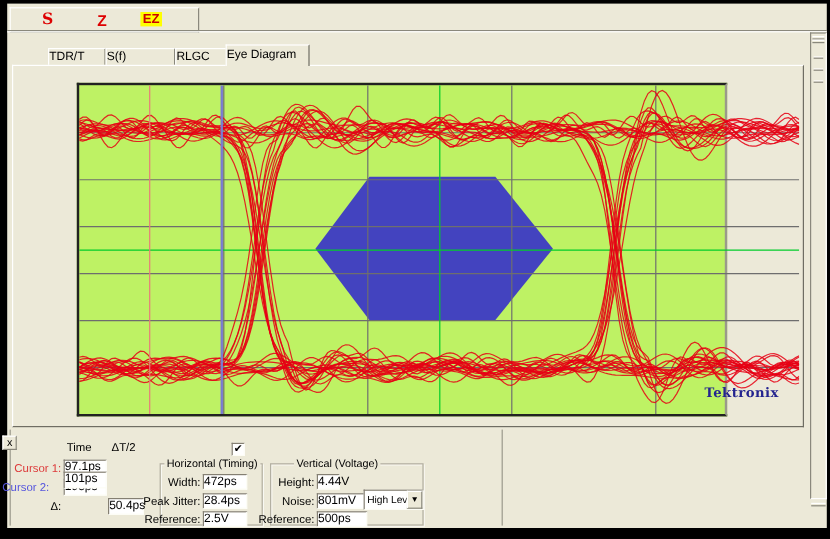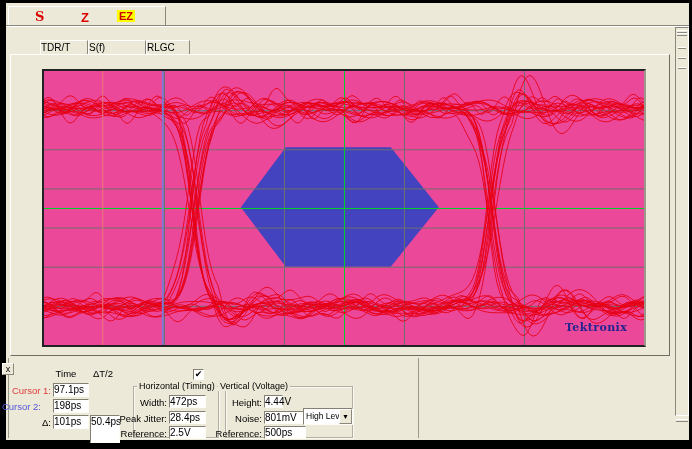--- a/index.html
+++ b/index.html
@@ -35,20 +35,21 @@
     <span class="abs" style="left:26px;top:2px;font:bold 13px 'DejaVu Serif',serif;color:#dd0000">S</span>
     <span class="abs" style="left:72px;top:3px;font:bold 13px 'Liberation Sans',sans-serif;color:#dd0000">Z</span>
     <span class="abs" style="left:108px;top:3px;font:bold 11px 'Liberation Sans',sans-serif;color:#cc0000;background:#ffff00;padding:0 2px">EZ</span>
   </div>
   <div class="abs" style="left:6px;top:25px;width:683px;height:1px;background:#8a887c"></div>
   <div class="abs" style="left:6px;top:26px;width:683px;height:1px;background:#fff"></div>
 
   <div class="abs tab" style="left:40px;width:48px">TDR/T</div>
   <div class="abs tab" style="left:88px;width:58px">S(f)</div>
   <div class="abs tab" style="left:146px;width:44px">RLGC</div>
+  <div class="abs tab active" style="left:188px;width:70px">Eye Diagram</div>
 
   <div class="abs" style="left:10px;top:54px;width:660px;height:302px;background:#ece9d8;border:1px solid;border-color:#fff #6f6d63 #6f6d63 #fff;z-index:2"></div>
 
   <div id="xlabels">
       <div class="abs xticklbl" style="left: 56px;">0s</div>
       <div class="abs xticklbl" style="left: 176px; transform: translateX(-50%);">200ps</div>
       <div class="abs tickmark" style="left: 176px; top: 66px; width: 1px; height: 5px;"></div>
       <div class="abs xticklbl" style="left: 296px; transform: translateX(-50%);">400ps</div>
       <div class="abs tickmark" style="left: 296px; top: 66px; width: 1px; height: 5px;"></div>
       <div class="abs xticklbl" style="left: 416px; transform: translateX(-50%);">600ps</div>
@@ -70,21 +71,21 @@
       <div class="abs yticklbl" style="left: 16px; top: 222.571px;">2V</div>
       <div class="abs tickmark" style="left: 48px; top: 227.571px; width: 7px; height: 1px;"></div>
       <div class="abs yticklbl" style="left: 16px; top: 261.714px;">1V</div>
       <div class="abs tickmark" style="left: 48px; top: 266.714px; width: 7px; height: 1px;"></div>
       <div class="abs yticklbl" style="left: 16px; top: 300.857px;">0V</div>
       <div class="abs tickmark" style="left: 48px; top: 305.857px; width: 7px; height: 1px;"></div>
       <div class="abs yticklbl" style="left: 16px; top: 340px;">-1V</div>
       <div class="abs tickmark" style="left: 48px; top: 345px; width: 7px; height: 1px;"></div>
     </div>
 
-  <div class="abs" style="left:42px;top:69px;width:604px;height:278px;background:#ec4899;z-index:3;
+  <div class="abs" style="left:64px;top:69px;width:542px;height:278px;background:#bef264;z-index:3;
         border:2px solid #222;border-right:2px solid #9b998c">
     <svg id="eyeplot" width="600" height="274" style="display:block">
         <polygon points="196.8,136.2 241.8,76.3 346.8,76.3 394.8,136.2 346.8,195.7 241.8,195.7" fill="#4343bf"></polygon>
         <g stroke="#6e6e6e" stroke-width="1">
           <line x1="120.5" y1="0" x2="120.5" y2="274"></line>
           <line x1="240.5" y1="0" x2="240.5" y2="274"></line>
           <line x1="360.5" y1="0" x2="360.5" y2="274"></line>
           <line x1="480.5" y1="0" x2="480.5" y2="274"></line>
           <line x1="0" y1="235.35714285714286" x2="600" y2="235.35714285714286"></line>
           <line x1="0" y1="196.21428571428572" x2="600" y2="196.21428571428572"></line>
@@ -163,36 +164,36 @@
   <div class="abs lbl" style="left:48px;top:368px;width:36px;text-align:center">Time</div>
   <div class="abs lbl" style="left:86px;top:368px;width:34px;text-align:center">ΔT/2</div>
 
   <div class="abs lbl rlbl" style="left:10px;top:385px;width:41px;color:#dd3b3b">Cursor 1:</div>
   <div class="abs fld" style="left:53px;top:383px;width:36px;height:14px">97.1ps</div>
 
   <div class="abs lbl rlbl" style="left:0;top:401px;width:41px;color:#5555dd">Cursor 2:</div>
   <div class="abs fld" style="left:53px;top:399px;width:36px;height:14px">198ps</div>
 
   <div class="abs lbl rlbl" style="left:10px;top:417px;width:41px">Δ:</div>
-  <div class="abs fld" style="left:53px;top:415px;width:36px;height:14px">101ps</div>
-  <div class="abs fld" style="left:90px;top:415px;width:30px;height:28px">50.4ps</div>
+  <div class="abs fld" style="left:53px;top:393px;width:36px;height:14px">101ps</div>
+  <div class="abs fld" style="left:90px;top:415px;width:30px;height:14px">50.4ps</div>
 
   <div class="abs" style="left:193px;top:369px;width:11px;height:11px;border:1px solid;border-color:#847f72 #fdfdf6 #fdfdf6 #847f72;background:#fff;font-size:9px;line-height:9px;text-align:center">✔</div>
 
   <div class="abs gb" style="left:133px;top:386px;width:86px;height:52px"></div>
   <div class="abs gleg" style="left:137px;top:381px">Horizontal (Timing)</div>
   <div class="abs lbl rlbl" style="left:118px;top:397px;width:49px">Width:</div>
   <div class="abs fld" style="left:169px;top:395px;width:37px;height:13px">472ps</div>
   <div class="abs lbl rlbl" style="left:118px;top:413px;width:49px">Peak Jitter:</div>
   <div class="abs fld" style="left:169px;top:411px;width:37px;height:13px">28.4ps</div>
   <div class="abs lbl rlbl" style="left:118px;top:428px;width:49px">Reference:</div>
   <div class="abs fld" style="left:169px;top:426px;width:37px;height:13px">2.5V</div>
 
   <div class="abs gb" style="left:225px;top:386px;width:128px;height:52px"></div>
-  <div class="abs gleg" style="left:218px;top:381px">Vertical (Voltage)</div>
+  <div class="abs gleg" style="left:245px;top:381px">Vertical (Voltage)</div>
   <div class="abs lbl rlbl" style="left:210px;top:397px;width:52px">Height:</div>
   <div class="abs fld" style="left:264px;top:395px;width:19px;height:13px">4.44V</div>
   <div class="abs lbl rlbl" style="left:210px;top:413px;width:52px">Noise:</div>
   <div class="abs fld" style="left:264px;top:411px;width:42px;height:13px">801mV</div>
   <div class="abs lbl rlbl" style="left:210px;top:428px;width:52px">Reference:</div>
   <div class="abs fld" style="left:264px;top:426px;width:42px;height:13px">500ps</div>
 
   <div class="abs" style="left:303px;top:408px;width:50px;height:17px;border:1px solid;border-color:#847f72 #fdfdf6 #fdfdf6 #847f72;background:#fff">
     <span class="abs" style="left:2px;top:2px;font-size:8.5px;line-height:11px;white-space:nowrap">High Level</span>
     <span class="abs raised" style="right:0;top:0;width:13px;height:15px;font-size:7px;line-height:14px;text-align:center">▼</span>

